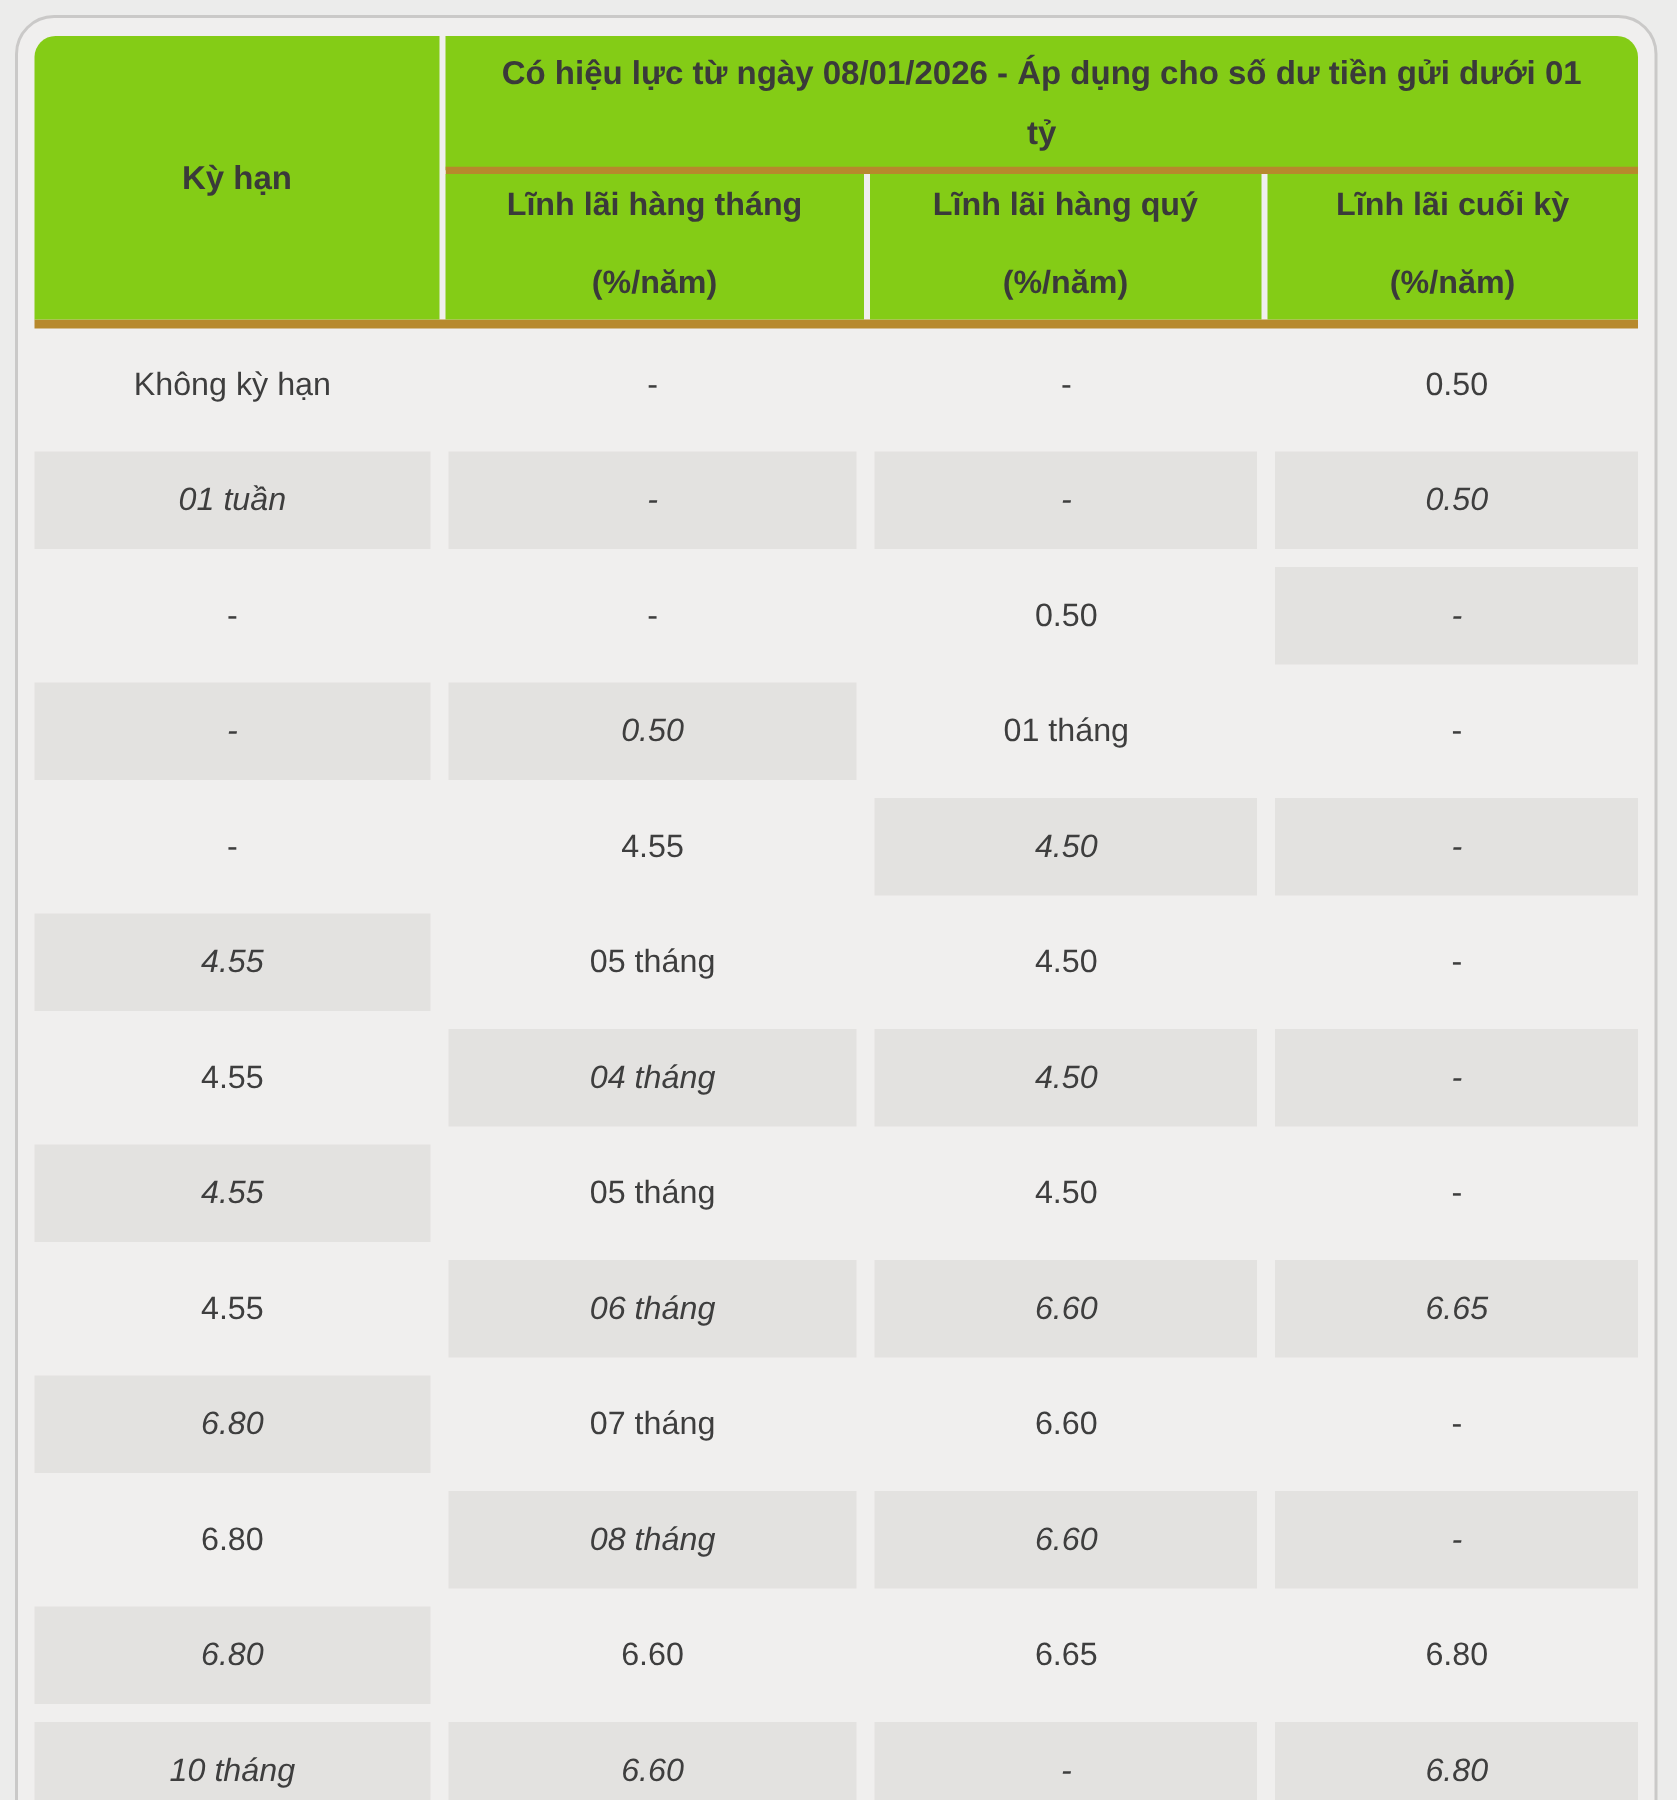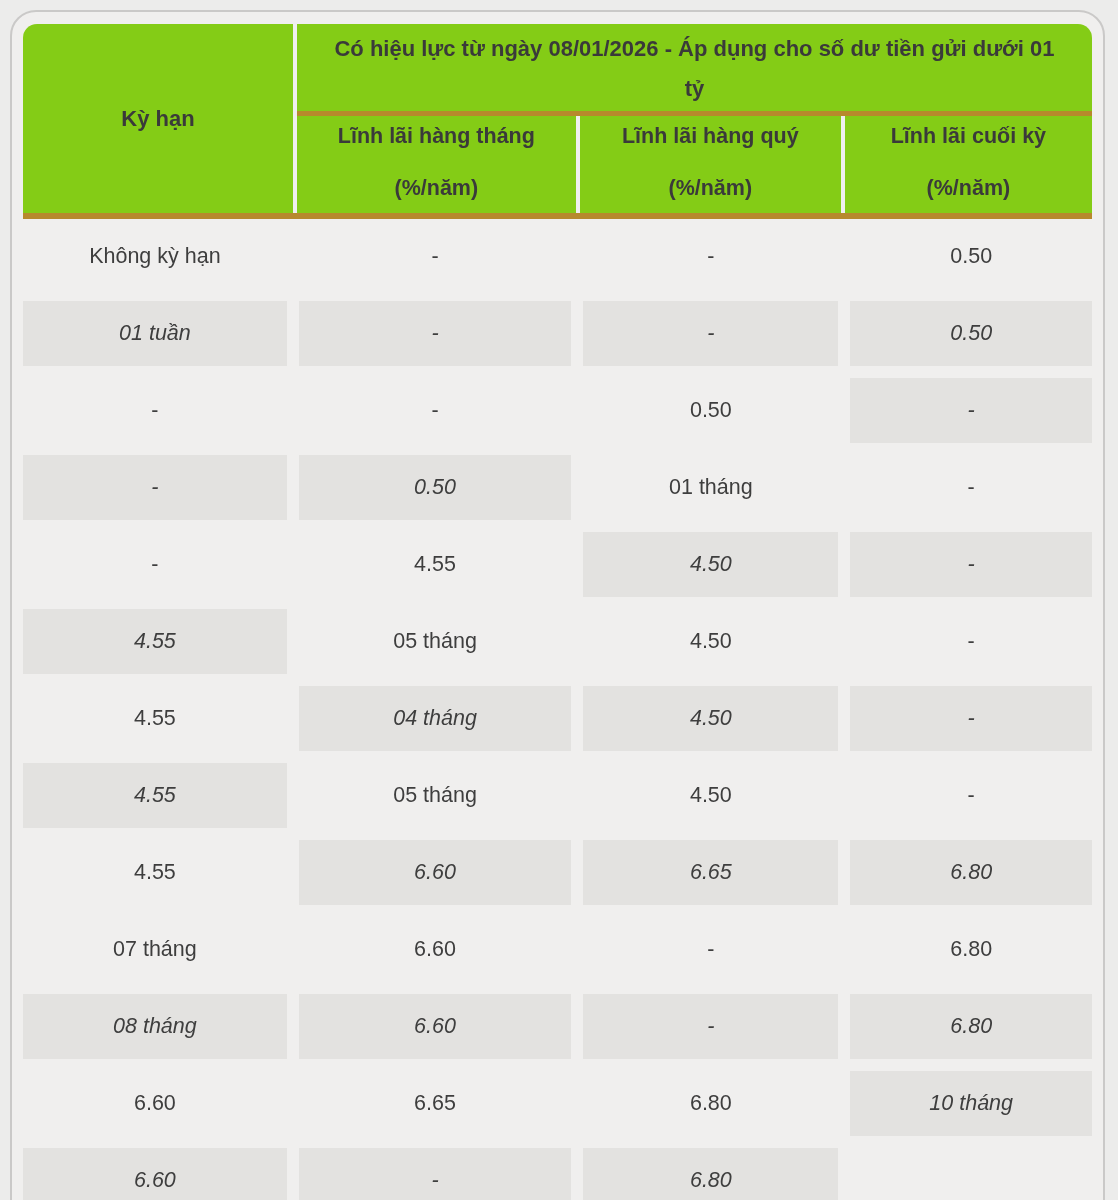--- a/index.html
+++ b/index.html
@@ -132,20 +132,21 @@
       <div class="b-cell">-</div>
       <div class="b-cell">4.55</div>
       <div class="b-cell dark term">04 tháng</div>
       <div class="b-cell dark">4.50</div>
       <div class="b-cell dark">-</div>
       <div class="b-cell dark">4.55</div>
       <div class="b-cell term">05 tháng</div>
       <div class="b-cell">4.50</div>
       <div class="b-cell">-</div>
       <div class="b-cell">4.55</div>
+      <div class="b-cell dark term">06 tháng</div>
       <div class="b-cell dark">6.60</div>
       <div class="b-cell dark">6.65</div>
       <div class="b-cell dark">6.80</div>
       <div class="b-cell term">07 tháng</div>
       <div class="b-cell">6.60</div>
       <div class="b-cell">-</div>
       <div class="b-cell">6.80</div>
       <div class="b-cell dark term">08 tháng</div>
       <div class="b-cell dark">6.60</div>
       <div class="b-cell dark">-</div>

